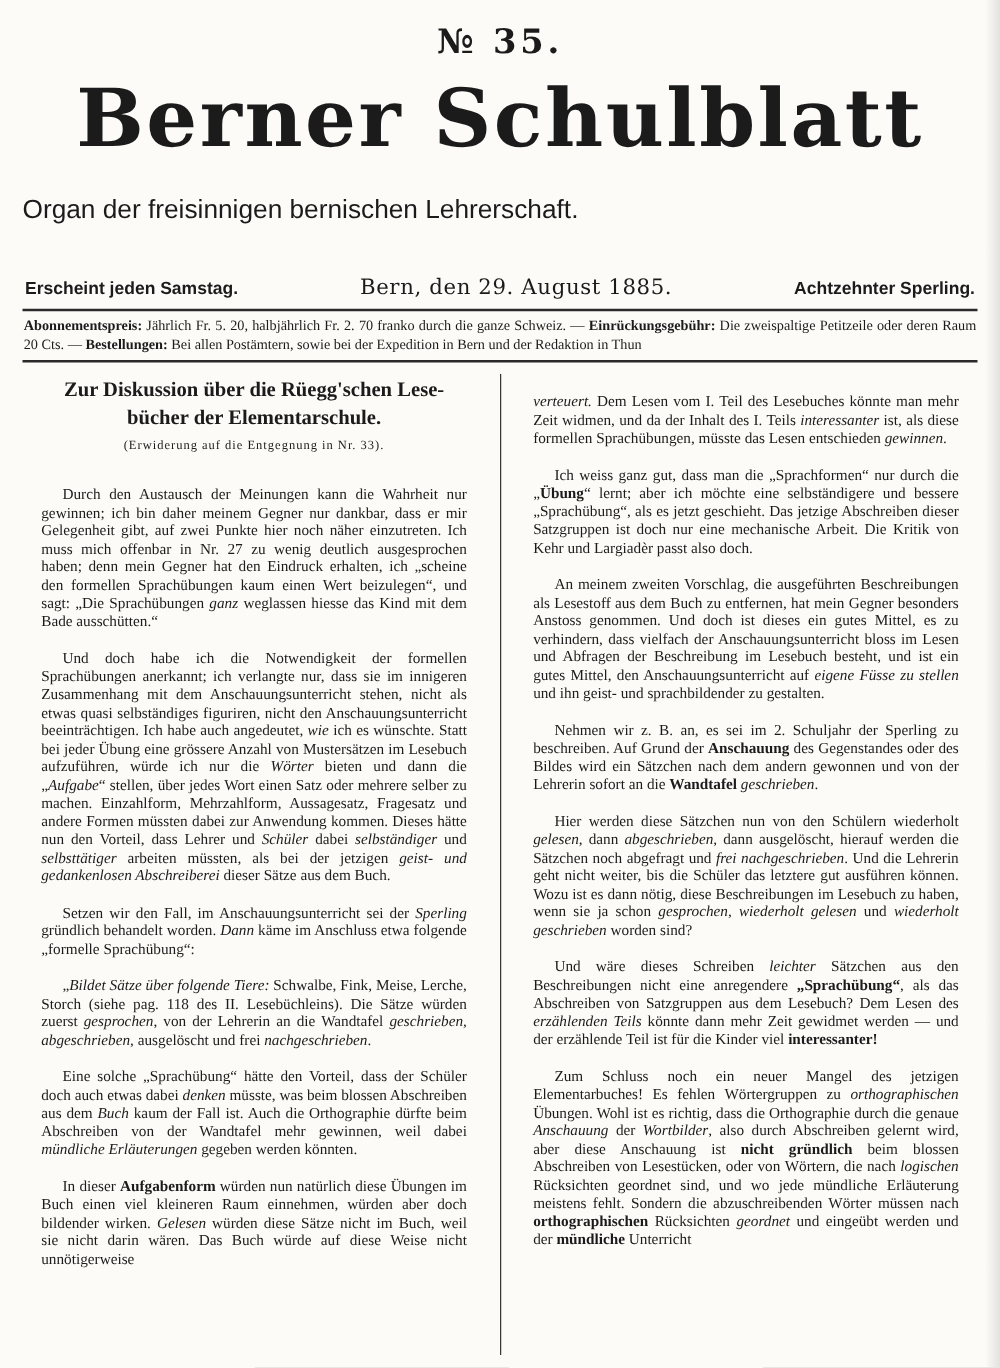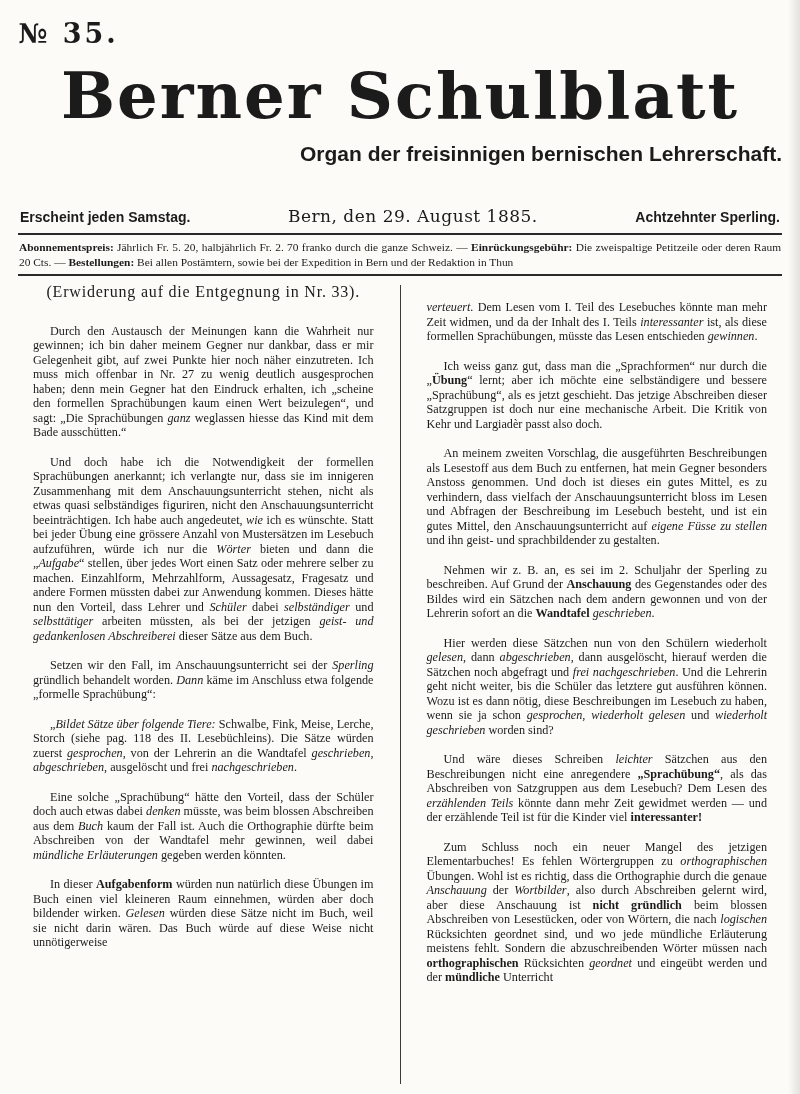--- a/index.html
+++ b/index.html
@@ -12,30 +12,30 @@
     overflow:hidden; position:relative;
     font-family:"Liberation Serif", serif;
   }
   .page::after{
     content:""; position:absolute; top:0; right:0; width:12px; height:100%;
     background:linear-gradient(to right, rgba(0,0,0,0), rgba(0,0,0,0.10));
     pointer-events:none;
   }
   .issue {
     font-family:"DejaVu Serif", serif; font-weight:bold;
-    font-size:27px; text-align:left; letter-spacing:3px; margin-top:6px;
+    font-size:27px; text-align:center; letter-spacing:3px; margin-top:6px;
   }
   .np-title {
     font-family:"DejaVu Serif", serif; font-weight:bold;
     font-size:64px; line-height:1.02; text-align:center;
     letter-spacing:2px; margin-top:14px; white-space:nowrap;
   }
   .np-subtitle {
-    font-family:"Liberation Sans", sans-serif; font-weight:bold;
-    font-size:21px; text-align:right; margin-top:14px;
+    font-family:"Liberation Sans", sans-serif; font-weight:normal;
+    font-size:21px; text-align:left; margin-top:28px;
   }
   .dateline {
     display:flex; justify-content:space-between; align-items:baseline;
     margin-top:40px; padding:0 2px;gap:45px;
   }
   .dl-side { font-family:"Liberation Sans", sans-serif; font-weight:bold; font-size:14px; }
   .dl-center { font-family:"DejaVu Serif", serif; font-weight:normal; font-size:17px; letter-spacing:0.5px; }
   .rule { height:0; border-top:2px solid #2a2a2a; margin-top:7px; }
   .rule-bottom { height:0; border-top:2px solid #2a2a2a; }
   .notice {
@@ -48,21 +48,21 @@
     text-align:justify; hyphens:auto; overflow:hidden;
   }
   .col-left { padding-right:11px; }
   .col-right { padding-left:11px; }
   .col-divider { flex:0 0 1px; width:1px; background:#3a3a3a; }
   .art-title {
     font-size:16.5px; font-weight:bold; text-align:center;
     line-height:1.32; margin:2px 6px 5px 6px;
   }
   .art-sub {
-    font-size:16px; text-align:center; letter-spacing:0.8px; margin-bottom:24px;
+    font-size:10px; text-align:center; letter-spacing:0.8px; margin-bottom:24px;
   }
   .paras p { text-indent:17px; margin:15px; }
   .col-right .paras p:first-child { text-indent:0; }
 </style>
 </head>
 <body>
 
 <div class="page">
 
   <div class="issue">№ 35.</div>
@@ -79,20 +79,21 @@
 
   <div class="rule"></div>
 
   <div class="notice"><b>Abonnementspreis:</b> Jährlich Fr. 5. 20, halbjährlich Fr. 2. 70 franko durch die ganze Schweiz. — <b>Einrückungsgebühr:</b> Die zweispaltige Petitzeile oder deren Raum 20 Cts. — <b>Bestellungen:</b> Bei allen Postämtern, sowie bei der Expedition in Bern und der Redaktion in Thun</div>
 
   <div class="rule-bottom"></div>
 
   <div class="columns">
 
     <div class="col col-left">
+      <h2 class="art-title">Zur Diskussion über die Rüegg'schen Lese-<br>bücher der Elementarschule.</h2>
       <div class="art-sub">(Erwiderung auf die Entgegnung in Nr. 33).</div>
       <div class="paras">
           <p>Durch den Austausch der Meinungen kann die Wahrheit nur gewinnen; ich bin daher meinem Gegner nur dankbar, dass er mir Gelegenheit gibt, auf zwei Punkte hier noch näher einzutreten. Ich muss mich offenbar in Nr. 27 zu wenig deutlich ausgesprochen haben; denn mein Gegner hat den Eindruck erhalten, ich „scheine den formellen Sprachübungen kaum einen Wert beizulegen“, und sagt: „Die Sprachübungen <i>ganz</i> weglassen hiesse das Kind mit dem Bade ausschütten.“</p>
           <p>Und doch habe ich die Notwendigkeit der formellen Sprachübungen anerkannt; ich verlangte nur, dass sie im innigeren Zusammenhang mit dem Anschauungsunterricht stehen, nicht als etwas quasi selbständiges figuriren, nicht den Anschauungsunterricht beeinträchtigen. Ich habe auch angedeutet, <i>wie</i> ich es wünschte. Statt bei jeder Übung eine grössere Anzahl von Mustersätzen im Lesebuch aufzuführen, würde ich nur die <i>Wörter</i> bieten und dann die „<i>Aufgabe</i>“ stellen, über jedes Wort einen Satz oder mehrere selber zu machen. Einzahlform, Mehrzahlform, Aussagesatz, Fragesatz und andere Formen müssten dabei zur Anwendung kommen. Dieses hätte nun den Vorteil, dass Lehrer und <i>Schüler</i> dabei <i>selbständiger</i> und <i>selbsttätiger</i> arbeiten müssten, als bei der jetzigen <i>geist- und gedankenlosen Abschreiberei</i> dieser Sätze aus dem Buch.</p>
           <p>Setzen wir den Fall, im Anschauungsunterricht sei der <i>Sperling</i> gründlich behandelt worden. <i>Dann</i> käme im Anschluss etwa folgende „formelle Sprachübung“:</p>
           <p>„<i>Bildet Sätze über folgende Tiere:</i> Schwalbe, Fink, Meise, Lerche, Storch (siehe pag. 118 des II. Lesebüchleins). Die Sätze würden zuerst <i>gesprochen</i>, von der Lehrerin an die Wandtafel <i>geschrieben, abgeschrieben</i>, ausgelöscht und frei <i>nachgeschrieben</i>.</p>
           <p>Eine solche „Sprachübung“ hätte den Vorteil, dass der Schüler doch auch etwas dabei <i>denken</i> müsste, was beim blossen Abschreiben aus dem <i>Buch</i> kaum der Fall ist. Auch die Orthographie dürfte beim Abschreiben von der Wandtafel mehr gewinnen, weil dabei <i>mündliche Erläuterungen</i> gegeben werden könnten.</p>
           <p>In dieser <b>Aufgabenform</b> würden nun natürlich diese Übungen im Buch einen viel kleineren Raum einnehmen, würden aber doch bildender wirken. <i>Gelesen</i> würden diese Sätze nicht im Buch, weil sie nicht darin wären. Das Buch würde auf diese Weise nicht unnötigerweise</p>
         </div>
     </div>

